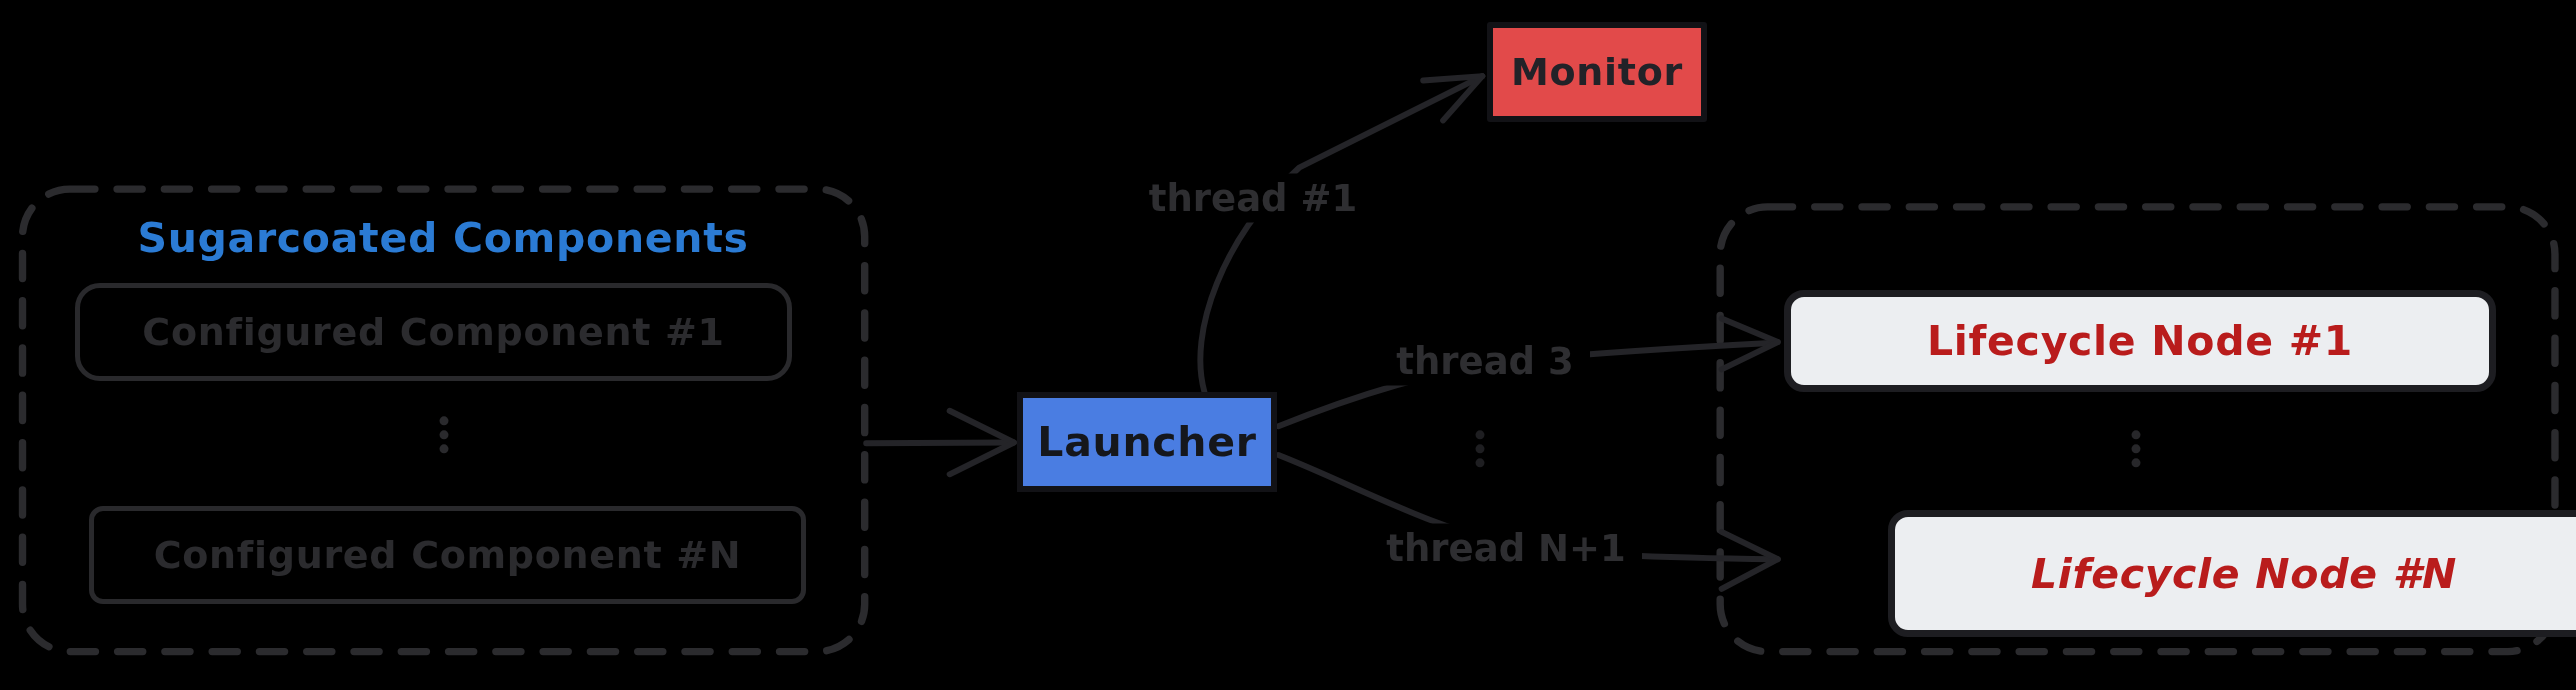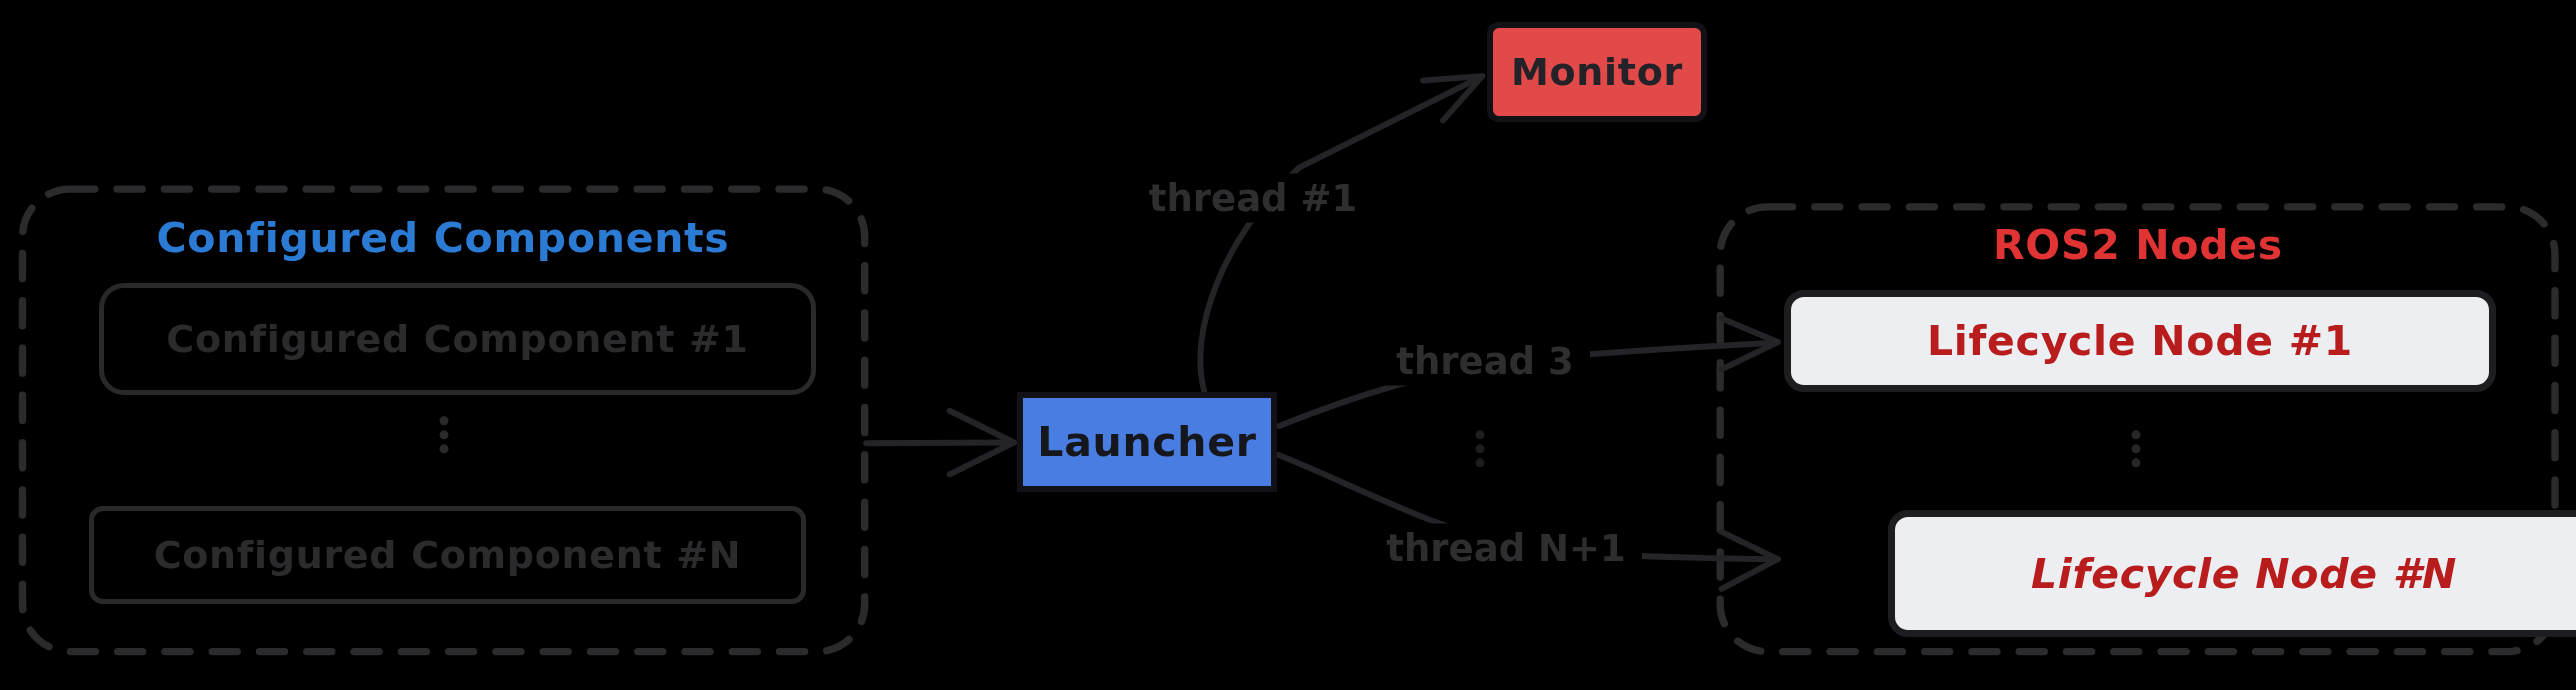--- a/index.html
+++ b/index.html
@@ -15,21 +15,21 @@
   }
   .ghost-box {
     border:5.2px solid #29292c; border-radius:25px;
     color:#2b2b2e; font-size:38px;
   }
   .launcher-box {
     background:#4a7de2; border:6.7px solid #121216; border-radius:0;
     color:#15171c; font-size:41px;
   }
   .monitor-box {
-    background:#e24a4a; border:6.7px solid #121216; border-radius:12px;
+    background:#e24a4a; border:6.7px solid #121216; border-radius:3px;
     color:#222228; font-size:38px;
   }
   .life-box {
     background:#eceef1; border:7.4px solid #1d1d21; border-radius:20px;
     color:#b91c1c; font-size:41px;
   }
   .group-title {
     position:absolute; transform:translate(-50%,-50%);
     font-size:41px; font-weight:600; white-space:nowrap; letter-spacing:0.7px;
   }
@@ -76,43 +76,42 @@
       <path d="M 2406 463 L 2330 500"></path>
     </g>
 
     <g stroke="#242428" stroke-width="8" fill="none" stroke-linecap="round">
       <path d="M 1730 616 C 1830 655, 1950 722, 2060 740 C 2130 751, 2250 755, 2402 757"></path>
       <path d="M 2406 757 L 2330 720"></path>
       <path d="M 2406 757 L 2330 797"></path>
     </g>
   </svg>
 
-  <div class="group-title" style="left:443px; top:238px; color:#2b7bd4;">Configured Components</div>
+  <div class="group-title" style="left:443px; top:238px; color:#2b7bd4;">Sugarcoated Components</div>
 
-  <div class="box ghost-box" style="left:99px; top:283px; width:717px; height:112px;">Configured Component #1</div>
+  <div class="box ghost-box" style="left:75px; top:283px; width:717px; height:98px;">Configured Component #1</div>
 
   <div class="dots dots-left" style="left:444px; top:435px;">
     <i class="dot"></i>
     <i class="dot"></i>
     <i class="dot"></i>
   </div>
 
   <div class="box ghost-box" style="left:89px; top:506px; width:717px; height:98px;border-radius:14px;">Configured Component #N</div>
 
   <div class="box launcher-box" style="left:1017px; top:392px; width:260px; height:100px;">Launcher</div>
 
   <div class="box monitor-box" style="left:1487px; top:22px; width:220px; height:100px;">Monitor</div>
 
   <div class="dots dots-mid" style="left:1480px; top:449px;">
     <i class="dot"></i>
     <i class="dot"></i>
     <i class="dot"></i>
   </div>
 
-  <div class="group-title" style="left:2138px; top:245px; color:#e03434;">ROS2 Nodes</div>
 
   <div class="box life-box" style="left:1784px; top:290px; width:712px; height:102px;">Lifecycle Node #1</div>
 
   <div class="dots dots-right" style="left:2136px; top:449px;">
     <i class="dot"></i>
     <i class="dot"></i>
     <i class="dot"></i>
   </div>
 
   <div class="box life-box" style="left:1888px; top:510px; width:712px; height:127px;font-style:italic;">Lifecycle Node #N</div>

